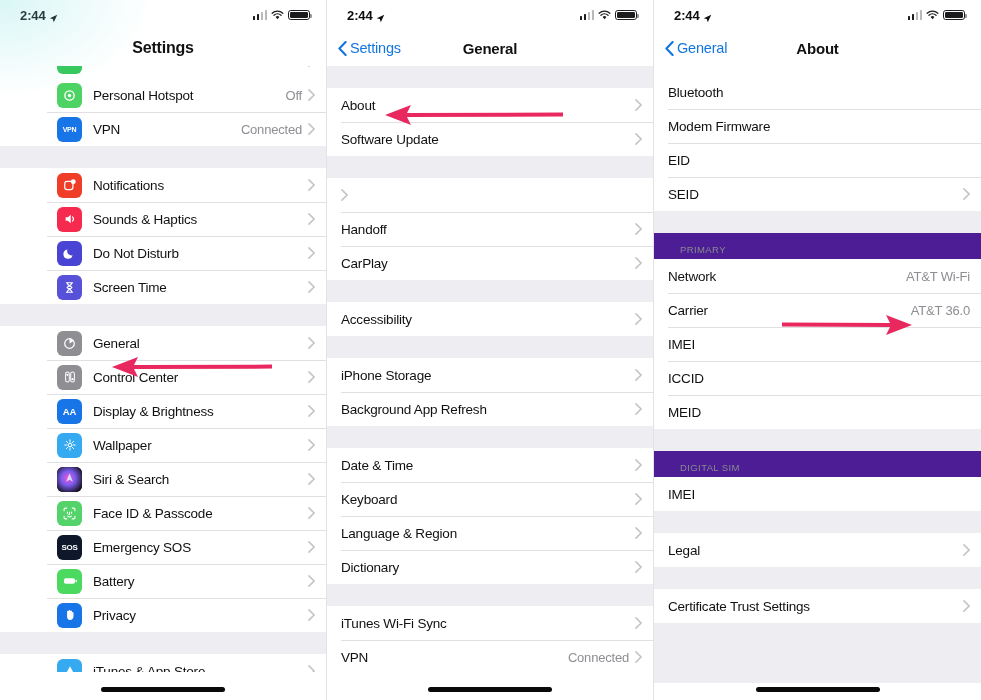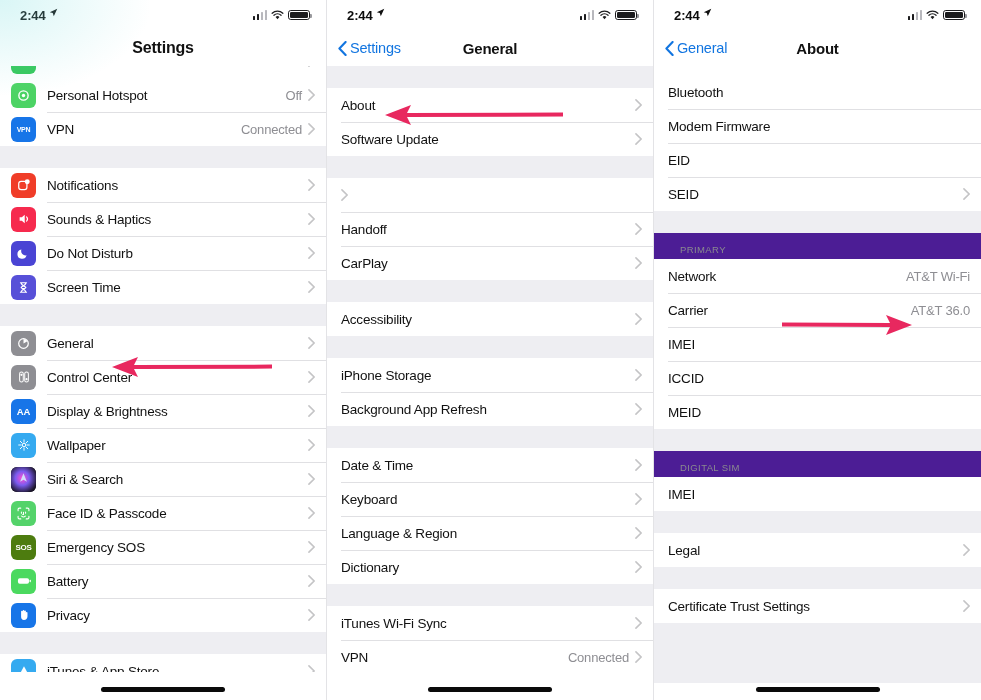--- a/index.html
+++ b/index.html
@@ -23,21 +23,21 @@
   
   .statusbar{
     position:relative;
     height:30px;
     display:flex;align-items:center;justify-content:space-between;
     padding:0 16px 0 20px;
     box-sizing:border-box;
   }
   .sb-time{
     font-size:13px;font-weight:bold;color:#0d0d0d;
-    letter-spacing:-0.1px;display:flex;align-items:flex-start;gap:3px;
+    letter-spacing:-0.1px;display:flex;align-items:flex-end;gap:3px;
   }
   .loc-arrow{display:inline-block;width:9px;height:9px;}
   .sb-right{display:flex;align-items:center;gap:4px;}
   .bars{display:flex;align-items:flex-end;gap:1.5px;height:10px;}
   .bars i{display:block;width:2.5px;background:#1c1c1e;border-radius:0.5px;}
   .bars i:nth-child(1){height:4px;}
   .bars i:nth-child(2){height:6px;}
   .bars i:nth-child(3){height:8px;background:#b8b8bd;}
   .bars i:nth-child(4){height:10px;background:#b8b8bd;}
   .wifi{width:13px;height:10px;}
@@ -76,21 +76,21 @@
     box-sizing:border-box;
   }
   .row + .row::before{
     content:"";position:absolute;left:14px;right:0;top:0;height:1px;background:#e0e0e3;
   }
   .row.with-icon{padding-left:11px;}
   .row.with-icon + .row.with-icon::before{left:47px;}
   .ricon{
     width:25px;height:25px;border-radius:6px;margin-right:11px;
     flex:0 0 25px;display:flex;align-items:center;justify-content:center;
-    color:#fff;font-size:10px;font-weight:bold;overflow:hidden;
+    color:#fff;font-size:10px;font-weight:bold;overflow:hidden;margin-left:46px;
   }
   .rlabel{
     flex:1;font-size:13.5px;color:#111;letter-spacing:-0.2px;
     white-space:nowrap;overflow:hidden;
   }
   .rvalue{
     font-size:13px;color:#8e8e93;letter-spacing:-0.2px;margin-right:6px;
     white-space:nowrap;
   }
   .rvalue.plain{margin-right:0;}
@@ -330,21 +330,21 @@
                 <path d="M8.6 14.3 a3.4 3.4 0 0 0 4.8 0"></path>
               </g>
             </svg>
         </span>
         <span class="rlabel">Face ID &amp; Passcode</span>
         <svg class="chev" viewBox="0 0 8 14">
             <path d="M1 1 L7 7 L1 13" stroke="#c4c4c6" stroke-width="1.8" fill="none" stroke-linecap="round"></path>
           </svg>
       </div>
       <div class="row with-icon">
-        <span class="ricon" style="background:#4d7c0f;font-size:8px;letter-spacing:-0.3px">SOS</span>
+        <span class="ricon" style="background:#0f172a;font-size:8px;letter-spacing:-0.3px">SOS</span>
         <span class="rlabel">Emergency SOS</span>
         <svg class="chev" viewBox="0 0 8 14">
             <path d="M1 1 L7 7 L1 13" stroke="#c4c4c6" stroke-width="1.8" fill="none" stroke-linecap="round"></path>
           </svg>
       </div>
       <div class="row with-icon">
         <span class="ricon" style="background:#4bd95f">
           <svg viewBox="0 0 22 22" width="18" height="18">
               <rect x="3.6" y="7.6" width="13.5" height="6.8" rx="2.2" fill="#fff"></rect>
               <rect x="17.8" y="9.6" width="1.6" height="2.8" rx="0.7" fill="#fff"></rect>

